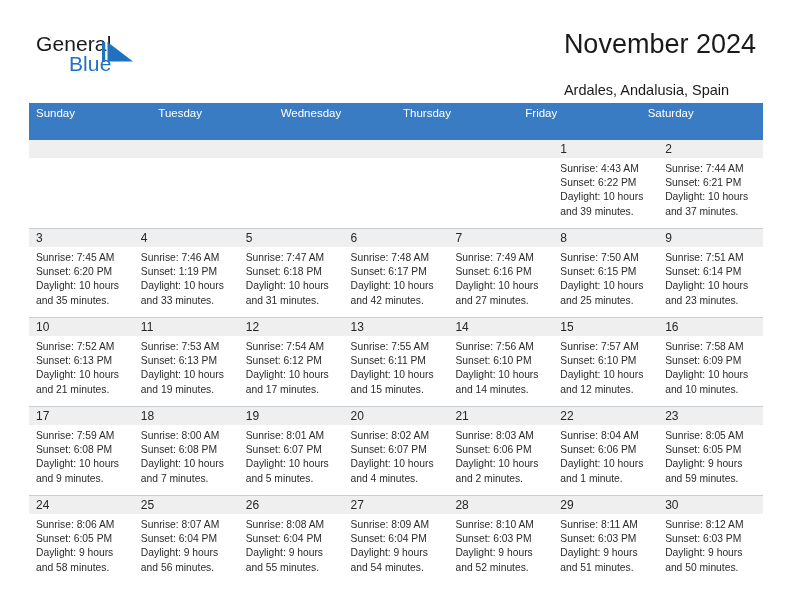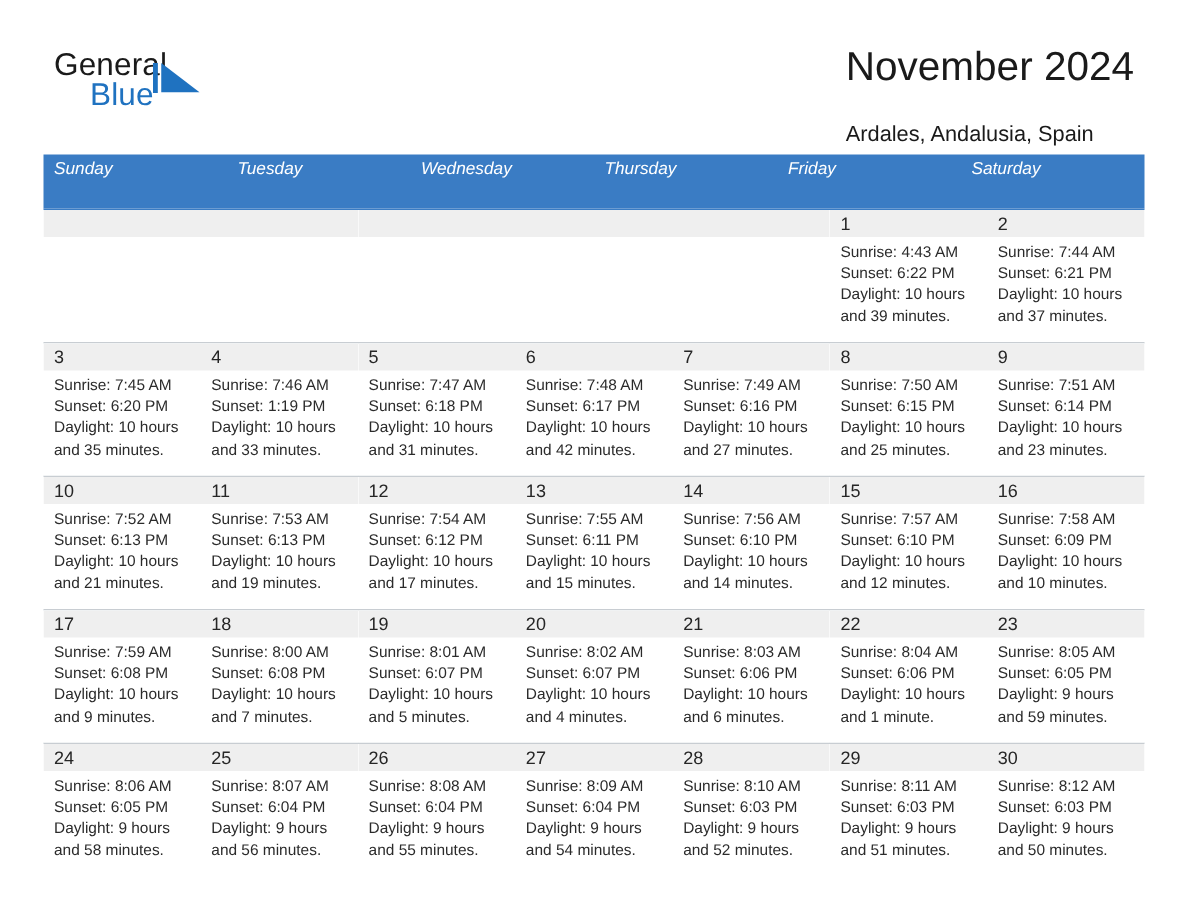--- a/index.html
+++ b/index.html
@@ -45,20 +45,21 @@
     position: relative;
   }
   .brand-blue {
     font-size: 21px;
     color: #1f72c0;
     letter-spacing: 0.1px;
     line-height: 22px;
     display: block;
     margin-left: 24px;
     margin-top: -2px;
+    text-align: right;
   }
   .brand-mark {
     position: absolute;
     left: 66px;
     top: 9px;
     width: 32px;
     height: 20px;
   }
 
   .title-block {
@@ -86,21 +87,20 @@
   .calendar {
     position: absolute;
     left: 29px;
     top: 103px;
     width: 734px;
   }
   .dow-row {
     display: flex;
     background: #3a7cc4;
     height: 36px;
-    font-style: italic;
   }
   .dow {
     flex: 1 1 0;
     color: #ffffff;
     font-size: 11.5px;
     line-height: 21px;
     padding-left: 7px;
     box-sizing: border-box;
     overflow: hidden;
     white-space: nowrap;
@@ -383,21 +383,21 @@
               <div>Daylight: 10 hours</div>
               <div>and 4 minutes.</div>
             </div>
           </div>
           <div class="cell">
             <div class="daynum-band">21</div>
             <div class="cell-body">
               <div>Sunrise: 8:03 AM</div>
               <div>Sunset: 6:06 PM</div>
               <div>Daylight: 10 hours</div>
-              <div>and 6 minutes.</div>
+              <div>and 2 minutes.</div>
             </div>
           </div>
           <div class="cell">
             <div class="daynum-band">22</div>
             <div class="cell-body">
               <div>Sunrise: 8:04 AM</div>
               <div>Sunset: 6:06 PM</div>
               <div>Daylight: 10 hours</div>
               <div>and 1 minute.</div>
             </div>

